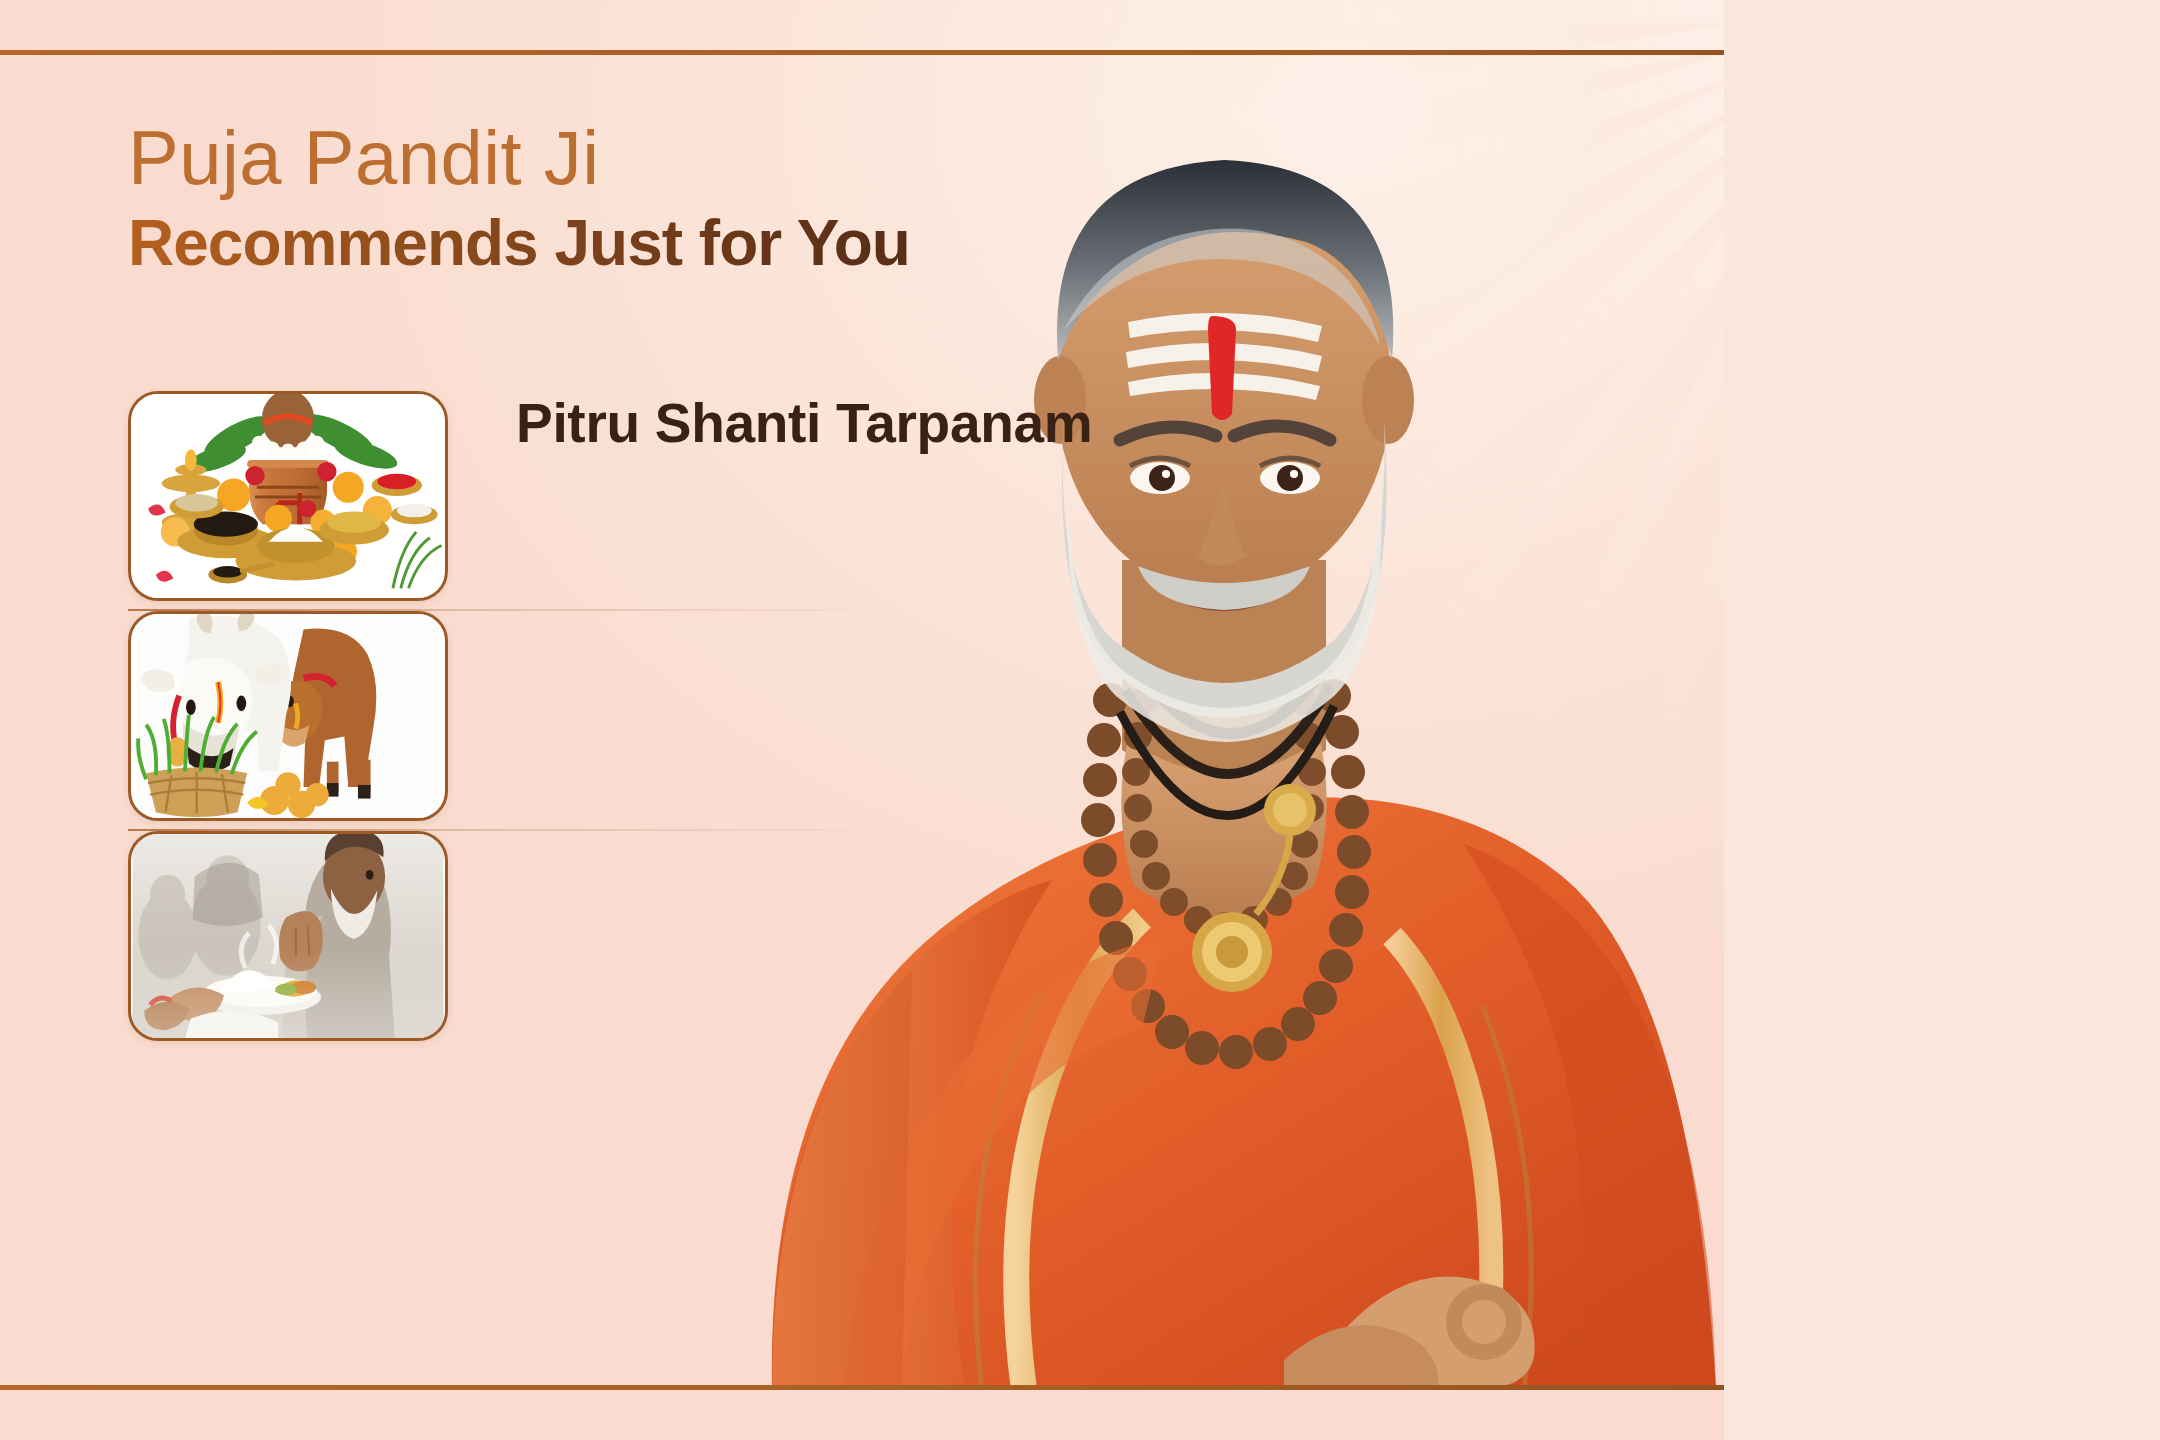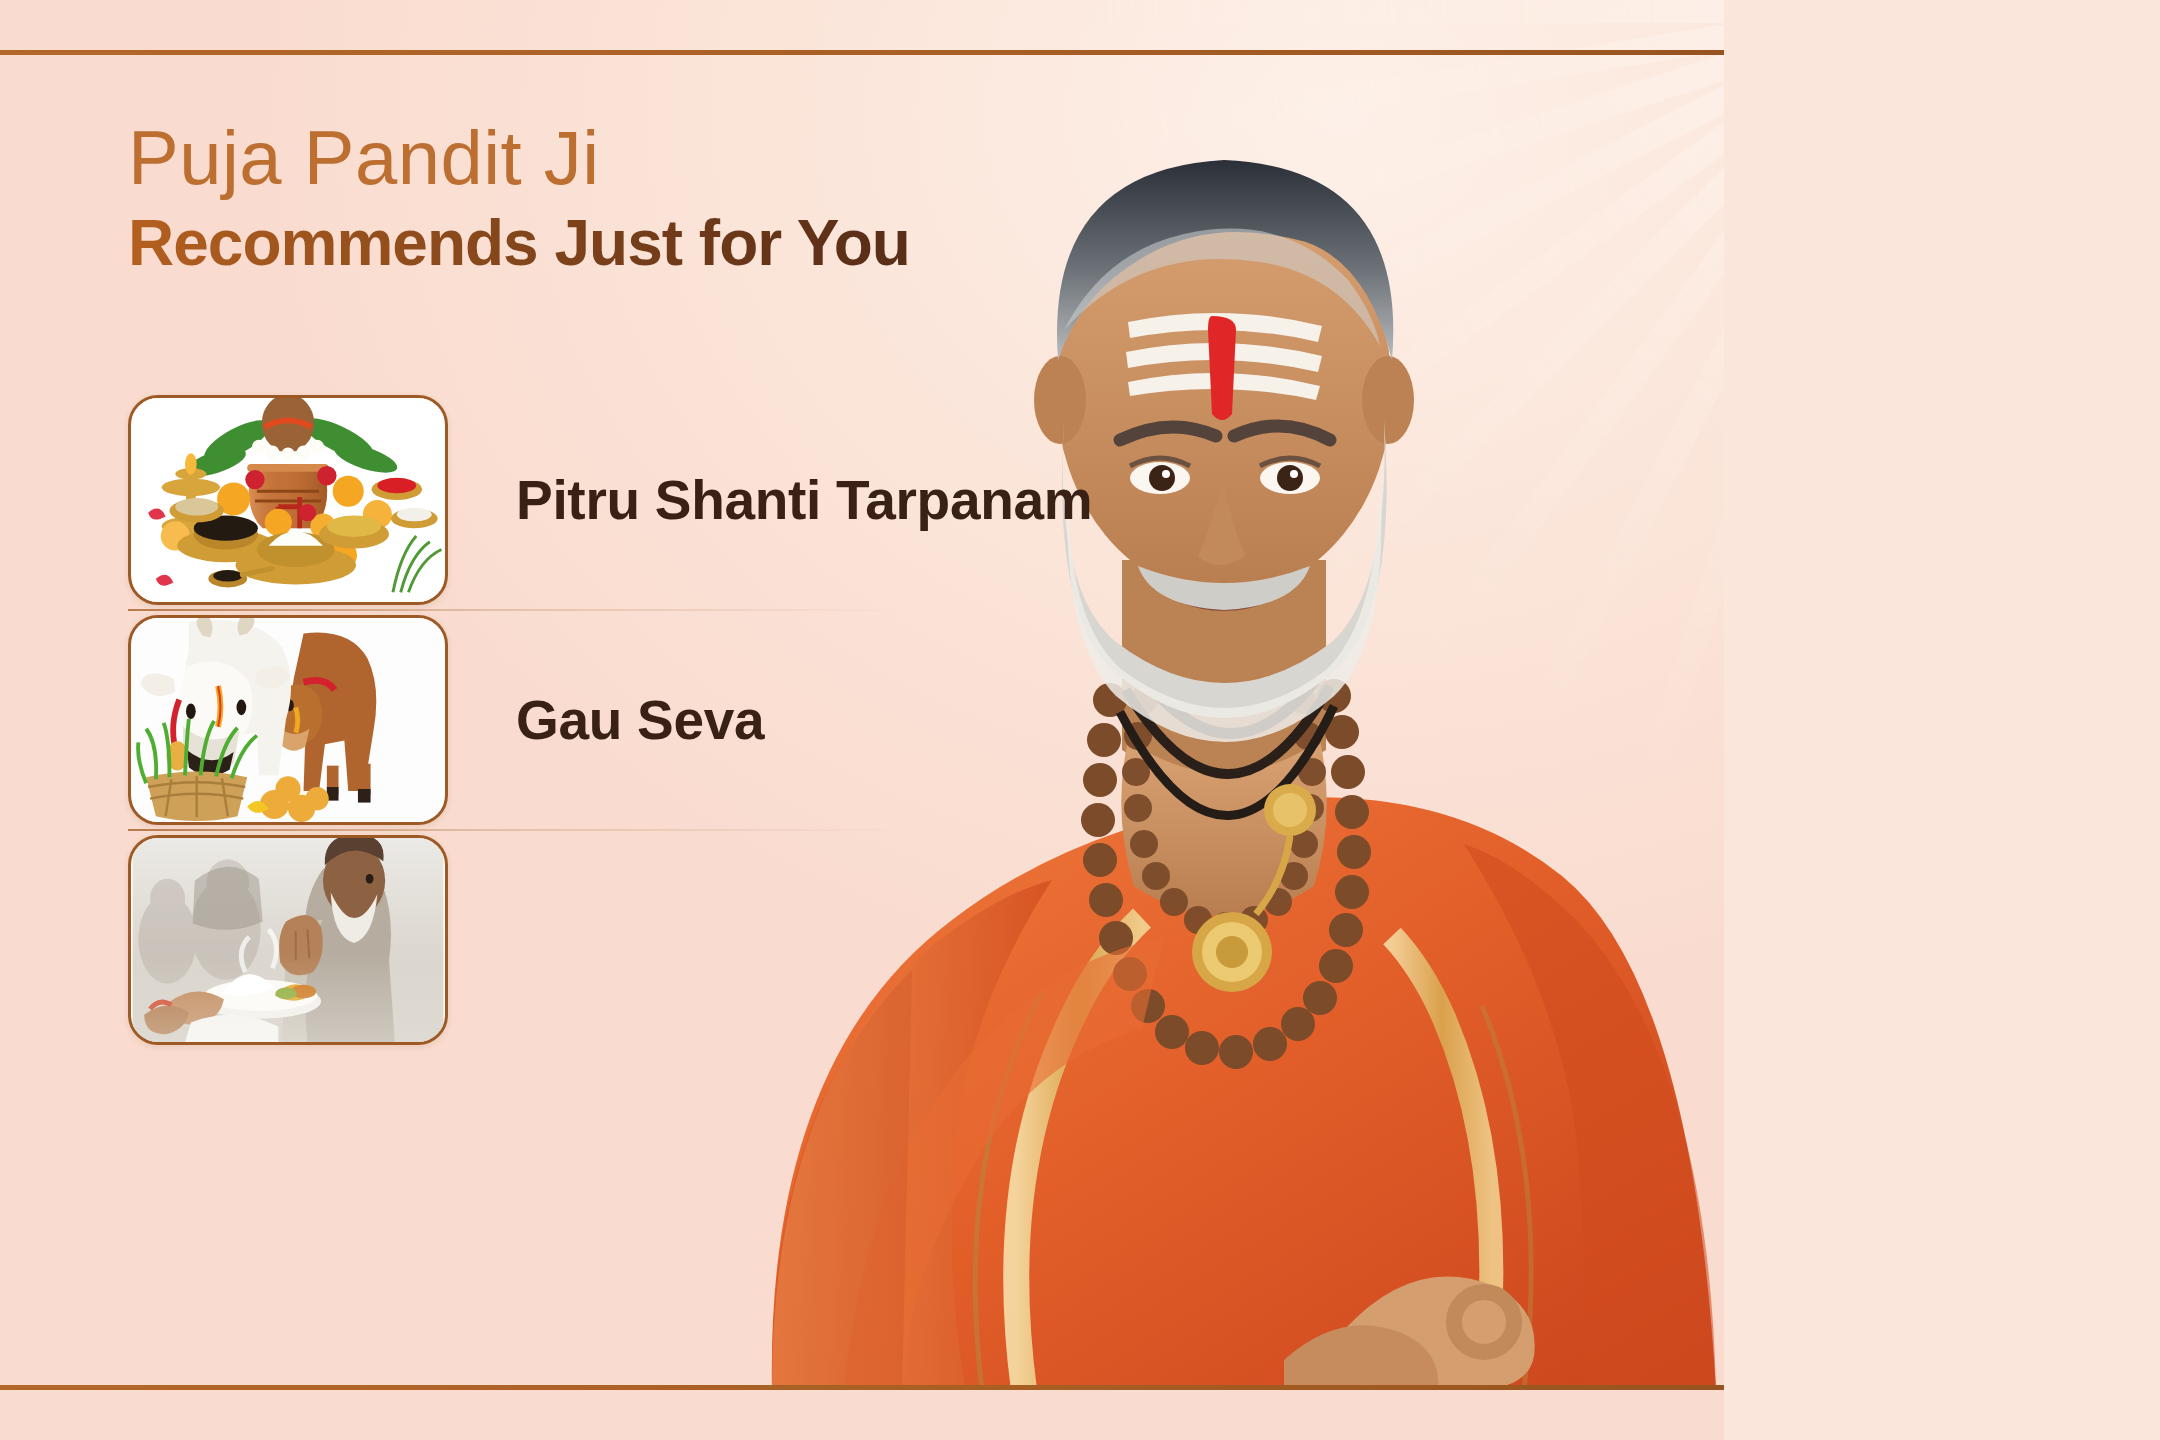--- a/index.html
+++ b/index.html
@@ -78,21 +78,20 @@
   }
 
   
   .reco-list {
     margin-top:114px;
     width:840px;
     list-style:none;
   }
   .reco-item {
     display:flex;
-    align-items:center;
     gap:68px;
     height:218px;
   }
   .divider {
     height:2px;
     width:840px;
     background:linear-gradient(90deg,#a8602a 0%, #c08a5e 18%, #dcb7a0 42%, rgba(240,210,195,0) 92%);
     opacity:.8;
   }
 
@@ -355,21 +354,20 @@
 
             <g fill="#edab3a">
               <circle cx="146" cy="192" r="15"></circle>
                 <circle cx="174" cy="196" r="14"></circle>
               <circle cx="160" cy="176" r="13"></circle>
                 <circle cx="190" cy="186" r="12"></circle>
             </g>
             <path d="M118 194 q12 -12 22 2 q-14 10 -22 -2z" fill="#f3c623"></path>
           </svg>
         </div>
-        <div class="reco-label">Gau Seva</div>
       </li>
 
       <div class="divider"></div>
 
       <li class="reco-item">
         <div class="thumb">
           <svg viewBox="0 0 320 210" xmlns="http://www.w3.org/2000/svg">
             <defs>
               <linearGradient id="bgf" x1="0" y1="0" x2="0" y2="1">
                 <stop offset="0" stop-color="#eceae6"></stop>

